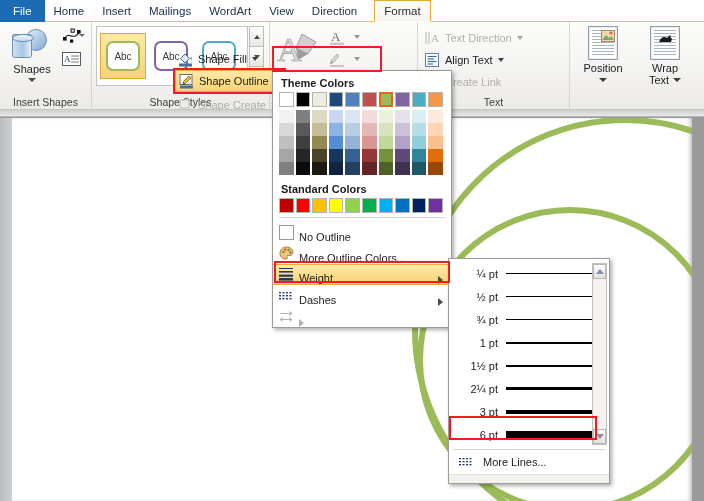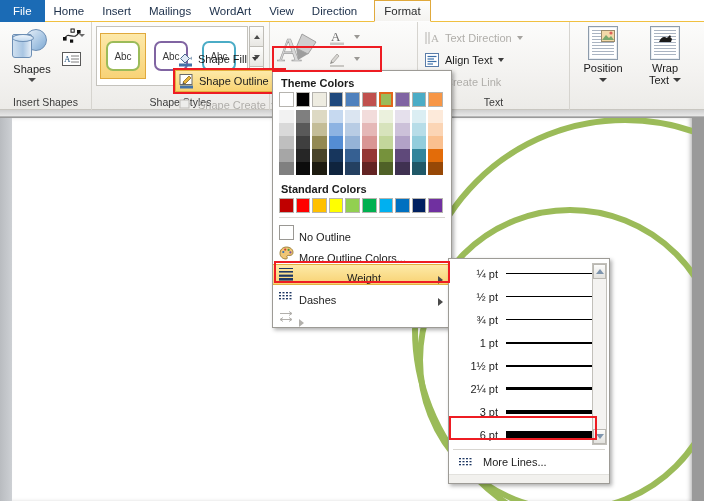--- a/index.html
+++ b/index.html
@@ -239,21 +239,21 @@
   }
   .mi-lbl { flex:1; }
   .mi-arrow {
     width:0;height:0;border-top:4px solid transparent;border-bottom:4px solid transparent;
     border-left:5px solid #4a4a4a; margin-right:8px;
   }
   .mi.disabled { color:#b2b0ac; }
   .mi.disabled .mi-arrow { border-left-color:#b2b0ac; }
   .mi.hl {
     background:linear-gradient(to bottom,#fdeaa8,#f8d273);
-    border-top:1px solid #e3b03f; border-bottom:1px solid #e3b03f;gap:48px;
+    border-top:1px solid #e3b03f; border-bottom:1px solid #e3b03f;
   }
 
   .hl-box {
     position:absolute; border:2px solid #ee1c23; pointer-events:none;
   }
 
   
   #weight-menu {
     position:absolute; left:448px; top:258px; width:162px;
     background:#fff; border:1px solid #9d9b96;

